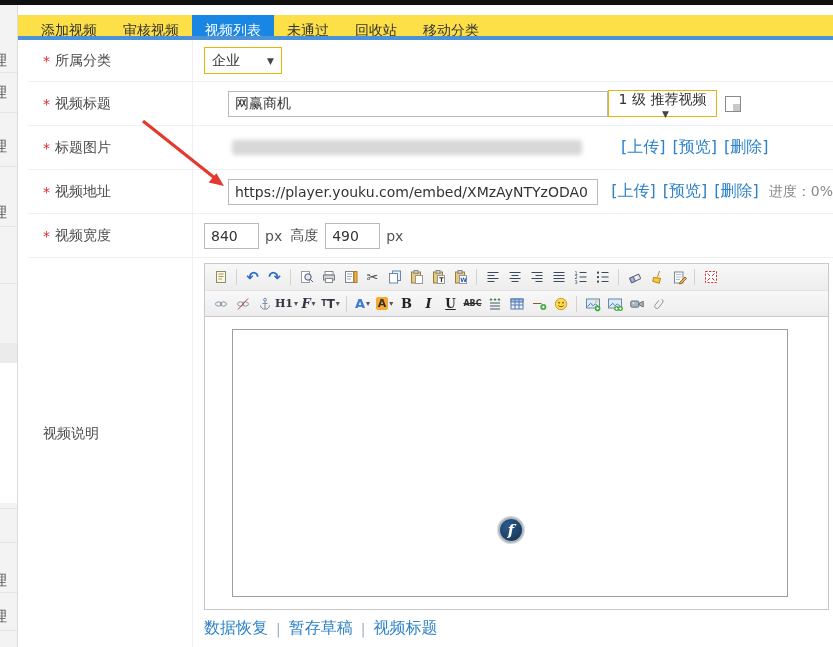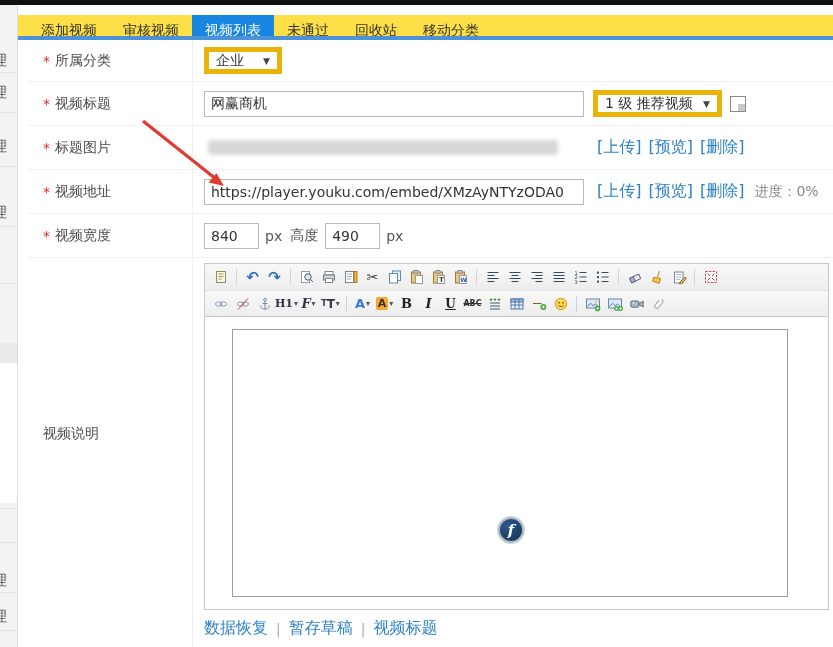--- a/index.html
+++ b/index.html
@@ -26,25 +26,25 @@
   
   .content { position:absolute; left:18px; top:40px; width:815px; height:607px; background:#fff; padding-left:10px; }
   .row { display:flex; border-bottom:1px solid #f0f0f0; }
   .row.noline { border-bottom:none; }
   .lbl { width:164px; display:flex; align-items:center; padding-left:15px; font-size:14px; color:#4a4a4a; flex:none; }
   .req { color:#e02b2b; margin-right:5px; font-size:14px; }
   .fld { flex:1; border-left:1px solid #f0f0f0; display:flex; align-items:center; padding-left:11px; min-width:0; }
   .fld.top { align-items:flex-start; }
 
   input.txt { border:1px solid #b9b9b9; height:26px; padding:0 6px; font-size:14px; color:#333; font-family:inherit; background:#fff; }
-  .w380 { width:380px; }
+  .w380 { width:380px;margin-left:24px; }
   .w55 { width:55px; }
-  .fakesel { border:5px solid #eab308; height:27px; background:#fff; display:inline-flex; align-items:center; justify-content:space-between; padding:0 7px; font-size:14px; color:#333; cursor:pointer; }
+  .fakesel { border:1px solid #eab308; height:27px; background:#fff; display:inline-flex; align-items:center; justify-content:space-between; padding:0 7px; font-size:14px; color:#333; cursor:pointer; }
   .sel-cat { width:78px; }
-  .sel-lvl { width:129px; margin-left:9px; }
+  .sel-lvl { width:109px; margin-left:0;flex-direction:column; }
   .fakesel .arr { font-size:9px; color:#444; margin-left:6px; }
   .colorpick { position:relative; width:16px; height:16px; border:1px solid #8a8a8a; background:#fff; margin-left:8px; cursor:pointer; }
   .colorpick i { position:absolute; right:0; bottom:0; width:7px; height:7px; background:#c8c8c8; }
 
   .blurbar { width:92%; height:15px; margin:0 4px; background:#d7d7d7; border-radius:3px; filter:blur(2px); }
 
   .links { margin-left:13px; display:flex; gap:7px; white-space:nowrap; }
   a.blk { color:#2e82c6; font-size:16px; text-decoration:none; cursor:pointer; }
   .prog { margin-left:10px; color:#888; font-size:14px; white-space:nowrap; }
   .unit { font-size:14px; color:#555; margin:0 8px 0 6px; }

